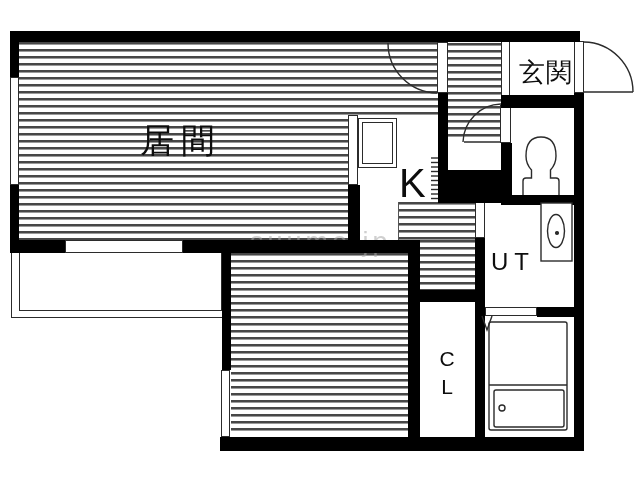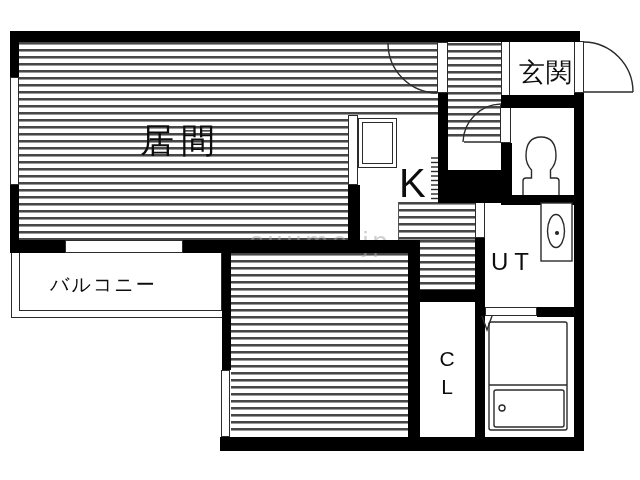--- a/index.html
+++ b/index.html
@@ -105,15 +105,14 @@
   </svg>
 
   <div class="abs lab" style="left:140px;top:118px;font-size:34px;letter-spacing:7px;">居間</div>
   <div class="abs lab" style="left:519px;top:55px;font-size:26px;letter-spacing:1px;">玄関</div>
   <div class="abs lab" style="left:399px;top:161px;font-size:40px;">K</div>
   <div class="abs lab" style="left:491px;top:248px;font-size:24px;letter-spacing:6px;">UT</div>
   <div class="abs lab" style="left:436px;top:345px;width:22px;font-size:21px;line-height:28px;text-align:center;">
     <span>C</span><br>
     <span>L</span>
   </div>
-  <div class="abs lab" style="left:50px;top:272px;font-size:19px;letter-spacing:2px;">バルコニー</div>
 
 </div>
 
 </body></html>

